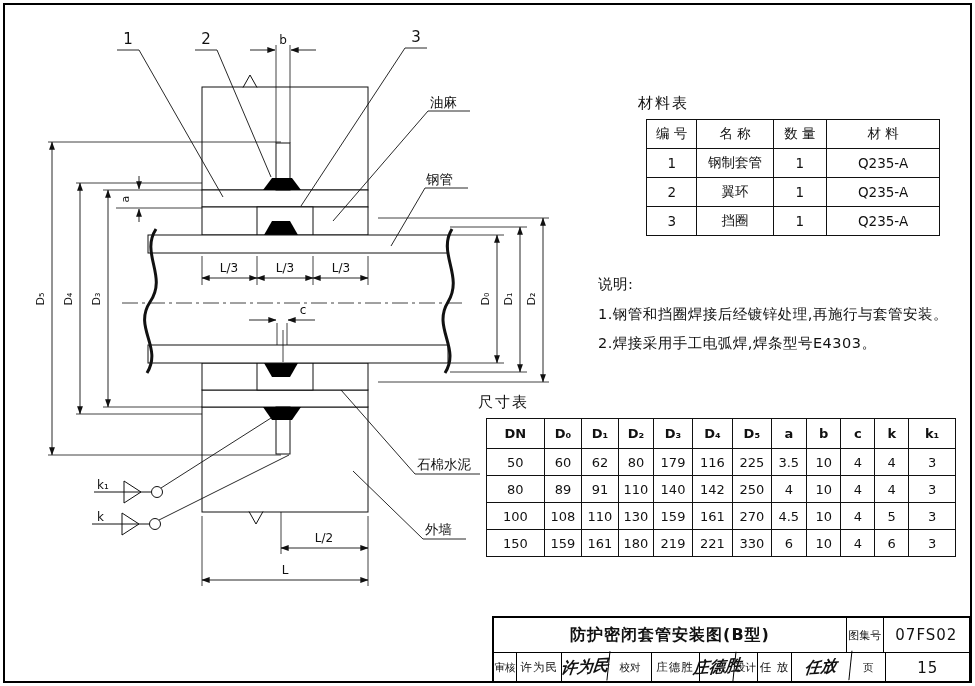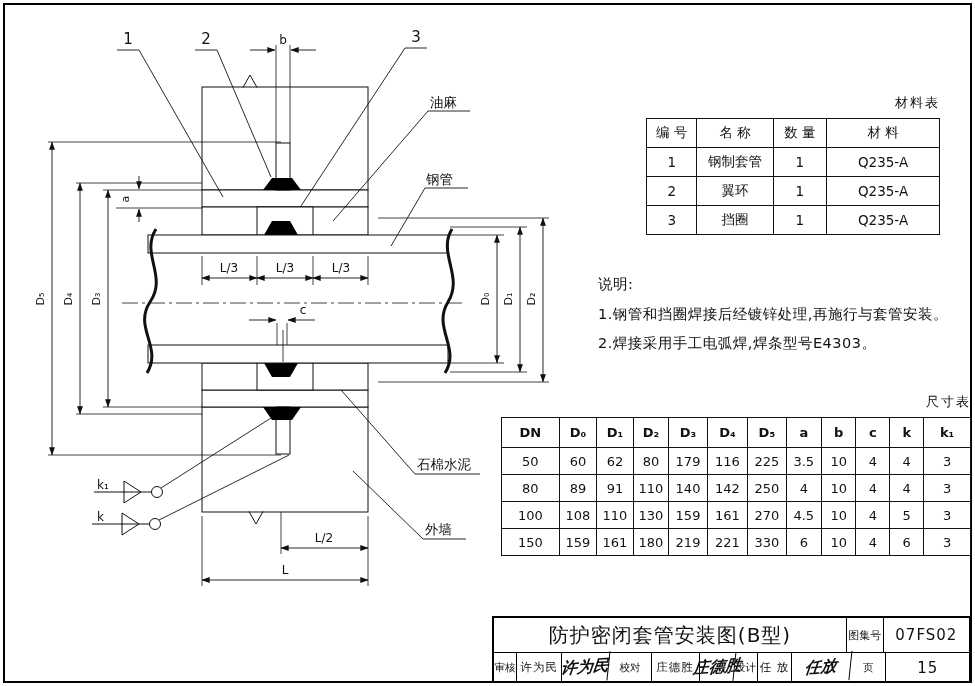--- a/index.html
+++ b/index.html
@@ -15,33 +15,33 @@
   .dimtxt{font-size:12px;}
   .dimtxt-r{font-size:11px;}
   .parttxt{font-size:15px;}
   .cjk{font-size:13.5px;}
 
   table{border-collapse:collapse;table-layout:fixed;margin-left:8px;}
   .grid td{border:1px solid #111;text-align:center;vertical-align:middle;padding:0;overflow:hidden;}
   .mat td{height:28px;font-size:13.5px;}
   .size td{height:26px;font-size:13px;}
   .size tr.hd td{height:29px;font-weight:bold;}
-  .tbl-title{text-align:right;font-size:13px;letter-spacing:2px;margin-bottom:6px;}
+  .tbl-title{text-align:left;font-size:15px;letter-spacing:2px;margin-bottom:6px;}
   .abs{position:absolute;}
   .notes{font-size:14.5px;line-height:29.5px;letter-spacing:.5px;}
 
   .tblock{position:absolute;left:492px;top:616px;width:479px;height:67px;border:2px solid #000;
           box-sizing:border-box;background:#fff;display:flex;flex-direction:column;}
   .trow{display:flex;flex:0 0 auto;}
   .trow1{height:34px;border-bottom:1px solid #000;}
   .trow2{height:29px;}
   .tcell{box-sizing:border-box;border-right:1px solid #000;display:flex;align-items:center;
          justify-content:center;overflow:visible;white-space:nowrap;}
   .tcell:last-child{border-right:none;}
-  .bigtitle{font-size:20px;font-weight:normal;letter-spacing:1px;}
+  .bigtitle{font-size:16px;font-weight:bold;letter-spacing:1px;}
   .lbl{font-size:11px;}
   .num{font-size:15px;letter-spacing:1px;}
   .role{font-size:10.5px;}
   .nm{font-size:11.5px;letter-spacing:1px;}
   .sig{font-family:"DejaVu Serif","Liberation Serif",serif;font-style:italic;font-weight:bold;
        font-size:16px;transform:rotate(-4deg) skewX(-10deg);}
 </style>
 </head>
 <body>
 
@@ -271,21 +271,21 @@
         </tbody>
     </table>
   </div>
 
   <div class="abs notes" style="left:598px;top:270px;width:372px;">
     <div>说明:</div>
     <div>1.钢管和挡圈焊接后经镀锌处理,再施行与套管安装。</div>
     <div>2.焊接采用手工电弧焊,焊条型号E4303。</div>
   </div>
 
-  <div class="abs" style="left:493px;top:393px;width:478px;">
+  <div class="abs" style="left:478px;top:393px;width:478px;">
     <div class="tbl-title">尺寸表</div>
     <table class="size grid">
       <colgroup>
         <col style="width:59px">
           <col style="width:38px">
           <col style="width:37px">
           <col style="width:36px">
         <col style="width:39px">
           <col style="width:41px">
           <col style="width:39px">

